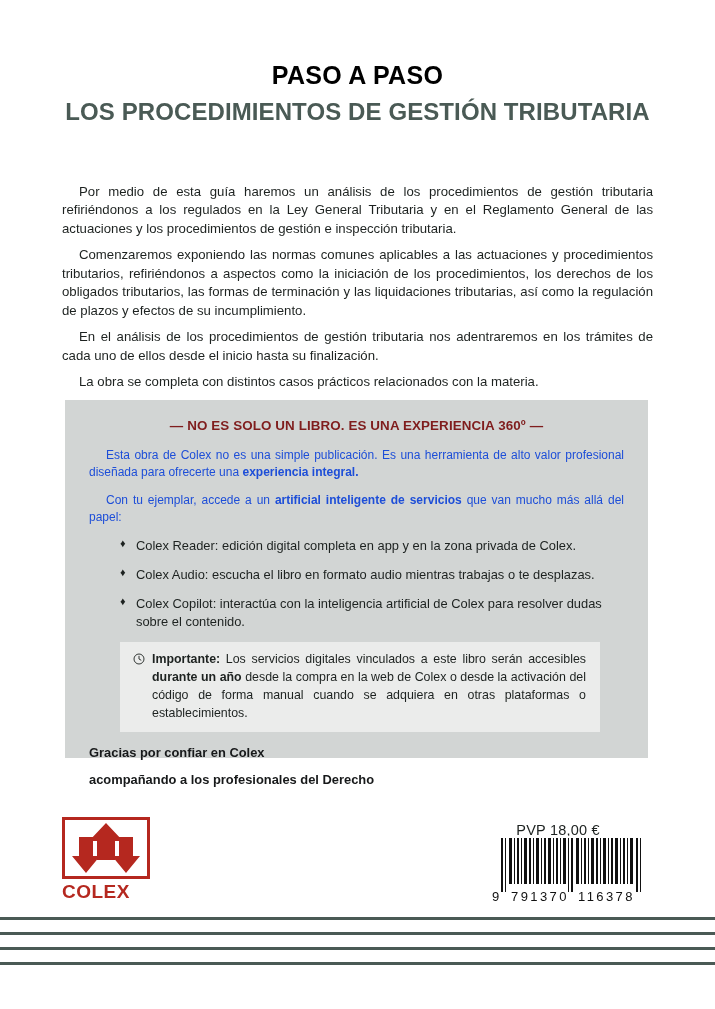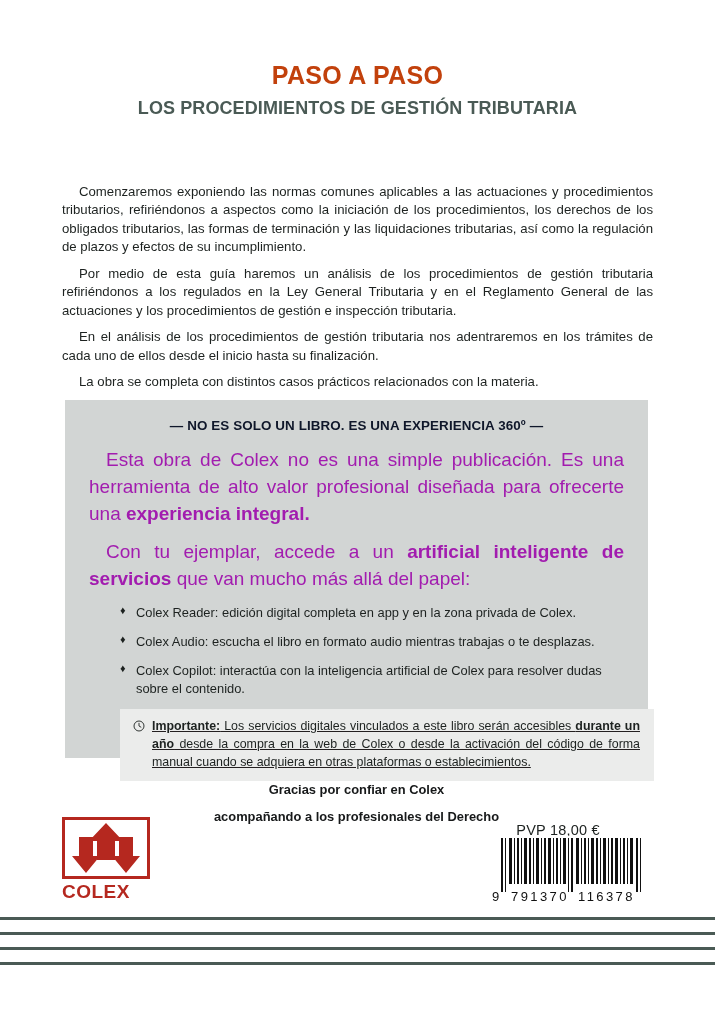--- a/index.html
+++ b/index.html
@@ -22,26 +22,26 @@
     position: absolute;
     left: 0;
     top: 62px;
     width: 715px;
     text-align: center;
   }
   .main-title {
     font-size: 25px;
     font-weight: bold;
     letter-spacing: 0.3px;
-    color: #c2410c;
+    color: #000000;
     line-height: 1.1;
     margin: 0;
   }
   .sub-title {
-    font-size: 18px;
+    font-size: 24px;
     font-weight: bold;
     letter-spacing: 0.1px;
     color: #4a5a55;
     line-height: 1.1;
     margin: 9px 0 0 0;
   }
 
   
   .intro {
     position: absolute;
@@ -69,30 +69,30 @@
     height: 358px;
     background: #d2d5d4;
     box-sizing: border-box;
     padding: 18px 24px 0 24px;
   }
   .promo-heading {
     text-align: center;
     font-size: 13.4px;
     font-weight: bold;
     letter-spacing: 0.1px;
-    color: #0f172a;
+    color: #7f1d1d;
     margin: 0 0 14px 0;
   }
   .promo-box p {
     margin: 0 0 11px 0;
-    font-size: 19px;
+    font-size: 12px;
     line-height: 1.42;
     text-align: justify;
     text-indent: 17px;
-    color: #a21caf;
+    color: #1d4ed8;
   }
   .promo-box p b { font-weight: bold; }
 
   .bullets {
     list-style: none;
     margin: 0 0 0 0;
     padding: 0 0 0 31px;
   }
   .bullets li {
     position: relative;
@@ -107,47 +107,45 @@
     left: 0;
     top: -1px;
     font-size: 11px;
     color: #1d2220;
   }
   .bullets li b { font-weight: normal; }
 
   
   .callout {
     margin: 5px 0 0 31px;
-    width: 534px;
+    width: 480px;
     background: #ebeceb;
     box-sizing: border-box;
     padding: 9px 14px 9px 12px;
     position: relative;
-    text-decoration: underline;
   }
   .callout-text {
     font-size: 12.4px;
     line-height: 1.44;
     text-align: justify;
     color: #1d2220;
     padding-left: 20px;
   }
   .callout-text b { font-weight: bold; }
   .clock-icon {
     position: absolute;
     left: 13px;
     top: 11px;
     width: 12px;
     height: 12px;
   }
 
   
   .closing {
-    text-align: center;
-    margin-top: 1px;
+    margin-top: 13px;
   }
   .closing .thanks {
     font-size: 12.9px;
     font-weight: bold;
     color: #17191a;
     margin: 0 0 11px 0;
   }
   .closing .motto {
     font-size: 12.9px;
     font-weight: bold;
@@ -226,22 +224,22 @@
 </style>
 </head>
 <body>
 
 <div class="title-block">
   <div class="main-title">PASO A PASO</div>
   <div class="sub-title">LOS PROCEDIMIENTOS DE GESTIÓN TRIBUTARIA</div>
 </div>
 
 <div class="intro">
+  <p>Por medio de esta guía haremos un análisis de los procedimientos de gestión tributaria refiriéndonos a los regulados en la Ley General Tributaria y en el Reglamento General de las actuaciones y los procedimientos de gestión e inspección tributaria.</p>
   <p>Comenzaremos exponiendo las normas comunes aplicables a las actuaciones y procedimientos tributarios, refiriéndonos a aspectos como la iniciación de los procedimientos, los derechos de los obligados tributarios, las formas de terminación y las liquidaciones tributarias, así como la regulación de plazos y efectos de su incumplimiento.</p>
-  <p>Por medio de esta guía haremos un análisis de los procedimientos de gestión tributaria refiriéndonos a los regulados en la Ley General Tributaria y en el Reglamento General de las actuaciones y los procedimientos de gestión e inspección tributaria.</p>
   <p>En el análisis de los procedimientos de gestión tributaria nos adentraremos en los trámites de cada uno de ellos desde el inicio hasta su finalización.</p>
   <p>La obra se completa con distintos casos prácticos relacionados con la materia.</p>
 </div>
 
 <div class="promo-box">
 
   <div class="promo-heading">— NO ES SOLO UN LIBRO. ES UNA EXPERIENCIA 360º —</div>
 
   <p><span>Esta obra de Colex no es una simple publicación. Es una herramienta de alto valor profesional diseñada para ofrecerte una </span><b>experiencia integral.</b></p>
 

